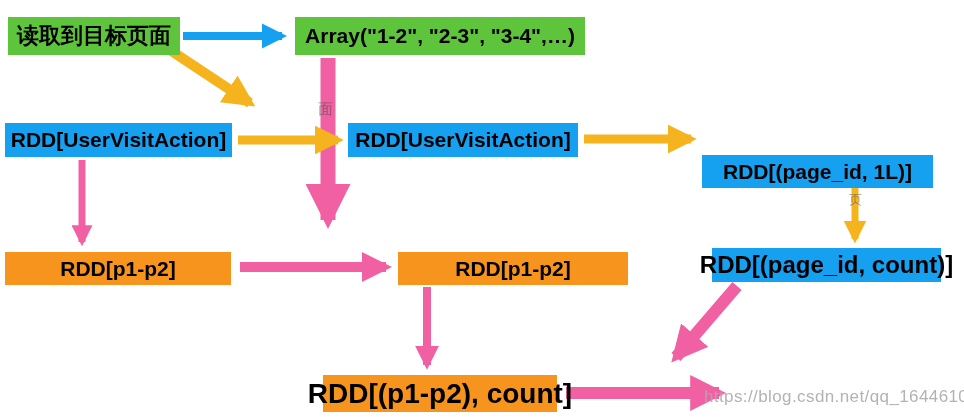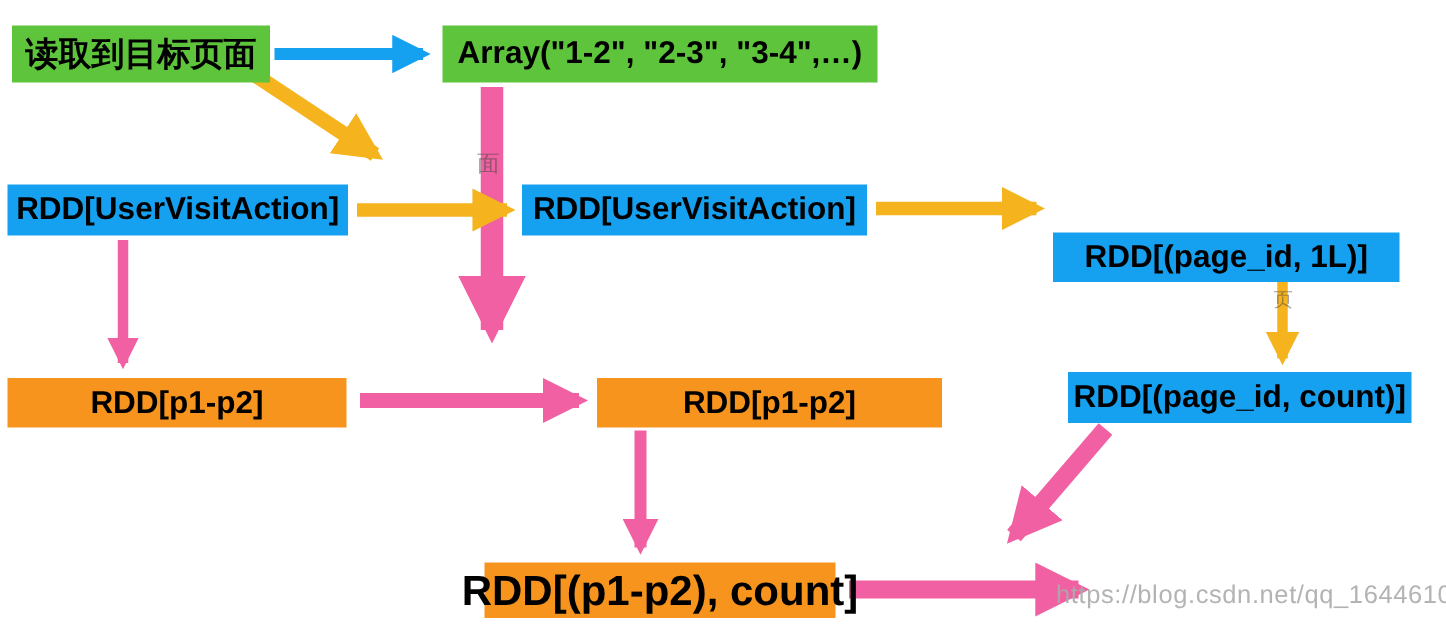--- a/index.html
+++ b/index.html
@@ -117,21 +117,21 @@
   <div class="box blue" style="left:5px; top:123px; width:227px; height:34px; font-size:21px;">RDD[UserVisitAction]</div>
 
   <div class="box blue" style="left:348px; top:123px; width:230px; height:34px; font-size:21px;">RDD[UserVisitAction]</div>
 
   <div class="box blue" style="left:702px; top:123px; width:231px; height:33px; font-size:21px;margin-top:32px;">RDD[(page_id, 1L)]</div>
 
   <div class="box orange" style="left:5px; top:252px; width:226px; height:33px; font-size:21px;">RDD[p1-p2]</div>
 
   <div class="box orange" style="left:398px; top:252px; width:230px; height:33px; font-size:21px;">RDD[p1-p2]</div>
 
-  <div class="box blue" style="left:712px; top:248px; width:229px; height:34px; font-size:21px;">RDD[(page_id, count)]</div>
+  <div class="box blue" style="left:712px; top:248px; width:229px; height:34px; font-size:24px;">RDD[(page_id, count)]</div>
 
   <div class="box orange" style="left:323px; top:375px; width:234px; height:37px; font-size:28px;">RDD[(p1-p2), count]</div>
 
   <div class="box orange" style="left:735px; top:377px; width:228px; height:37px; font-size:20px;margin-top:41px;">RDD[(p1-p2), rate]</div>
 
   <div class="watermark-url">https://blog.csdn.net/qq_16446103</div>
   <div class="wm-glyph wm-glyph-mid">面</div>
   <div class="wm-glyph wm-glyph-right">页</div>
 
 </div>

